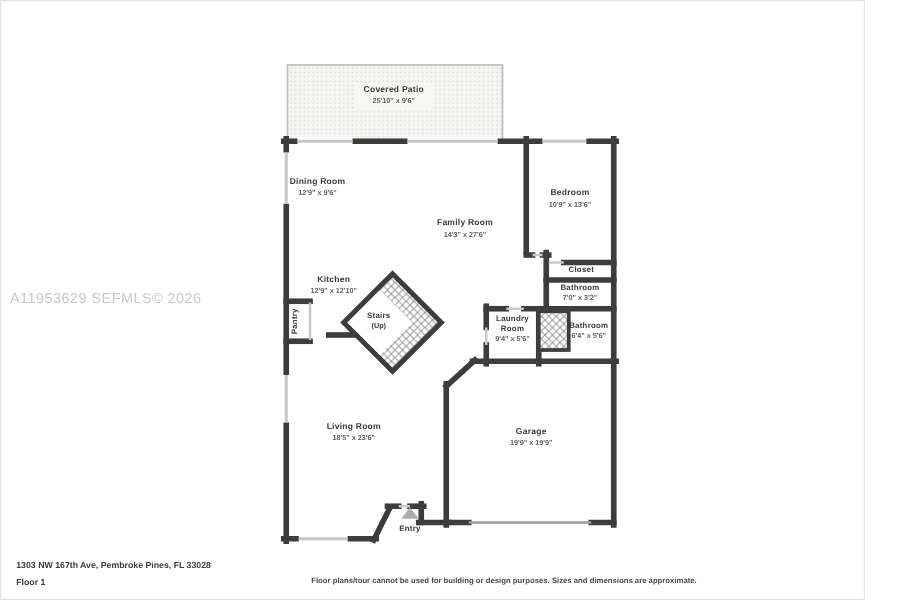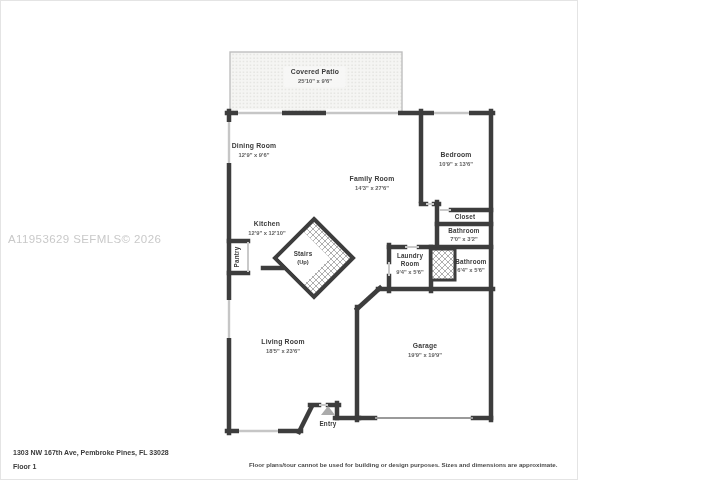--- a/index.html
+++ b/index.html
@@ -1,17 +1,17 @@
 <!DOCTYPE html>
 <html><head>
 <meta charset="utf-8">
 <style>
   html,body { margin:0; padding:0; background:#ffffff; }
   #canvas {
-    position:relative; width:578px; height:480px; background:#ffffff;
+    position:relative; width:692px; height:480px; background:#ffffff;
     border:1px solid #e4e4e4; box-sizing:border-box; overflow:hidden;
     font-family:"Liberation Sans", sans-serif;
   }
   #plan-svg { position:absolute; left:0; top:0; }
 
   .room-label {
     position:absolute; transform:translate(-50%,-50%);
     text-align:center; color:#3a3a3a; line-height:1.3; white-space:nowrap; z-index:3;
   }
   .room-label .rname { display:block; font-size:6.8px; font-weight:700; letter-spacing:.2px; }

